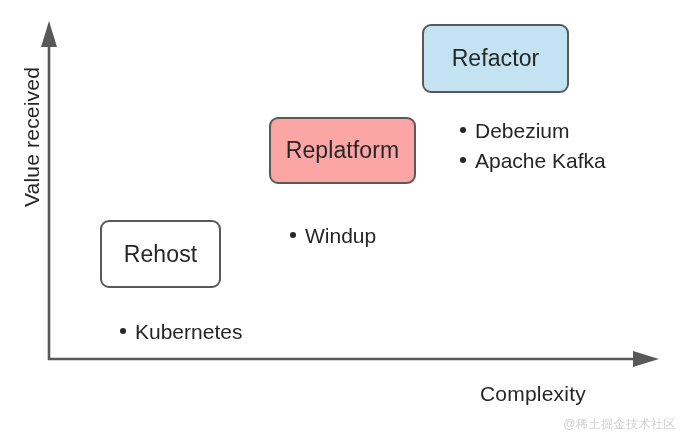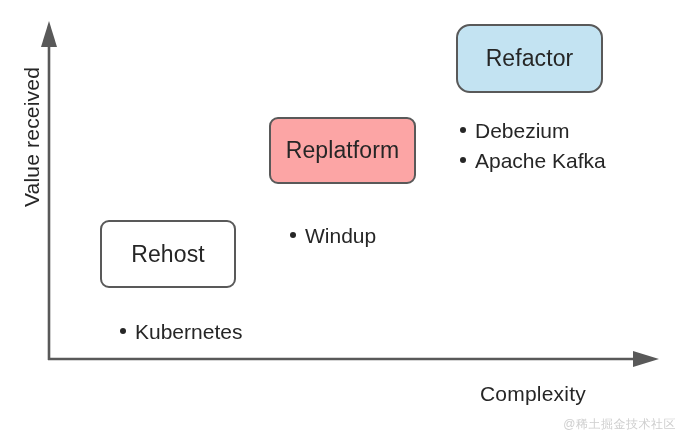--- a/index.html
+++ b/index.html
@@ -60,36 +60,35 @@
   .stage-box-label {
     font-size: 23px;
     color: #262626;
     font-family: "Liberation Sans", sans-serif;
     white-space: nowrap;
     letter-spacing: 0.1px;
   }
   #box-rehost {
     left: 100px;
     top: 220px;
-    width: 136px;
+    width: 121px;
     height: 68px;
   }
   #box-replatform {
     left: 269px;
     top: 117px;
     width: 147px;
     height: 67px;
   }
   #box-refactor {
-    left: 456px;
+    left: 422px;
     top: 24px;
     width: 147px;
     height: 69px;
     background: #c3e3f2;
-    border-radius: 14px;
   }
 
   
   .bullet-group {
     position: absolute;
     list-style: none;
     margin: 8px;
     padding: 0;
   }
   .bullet-item {

